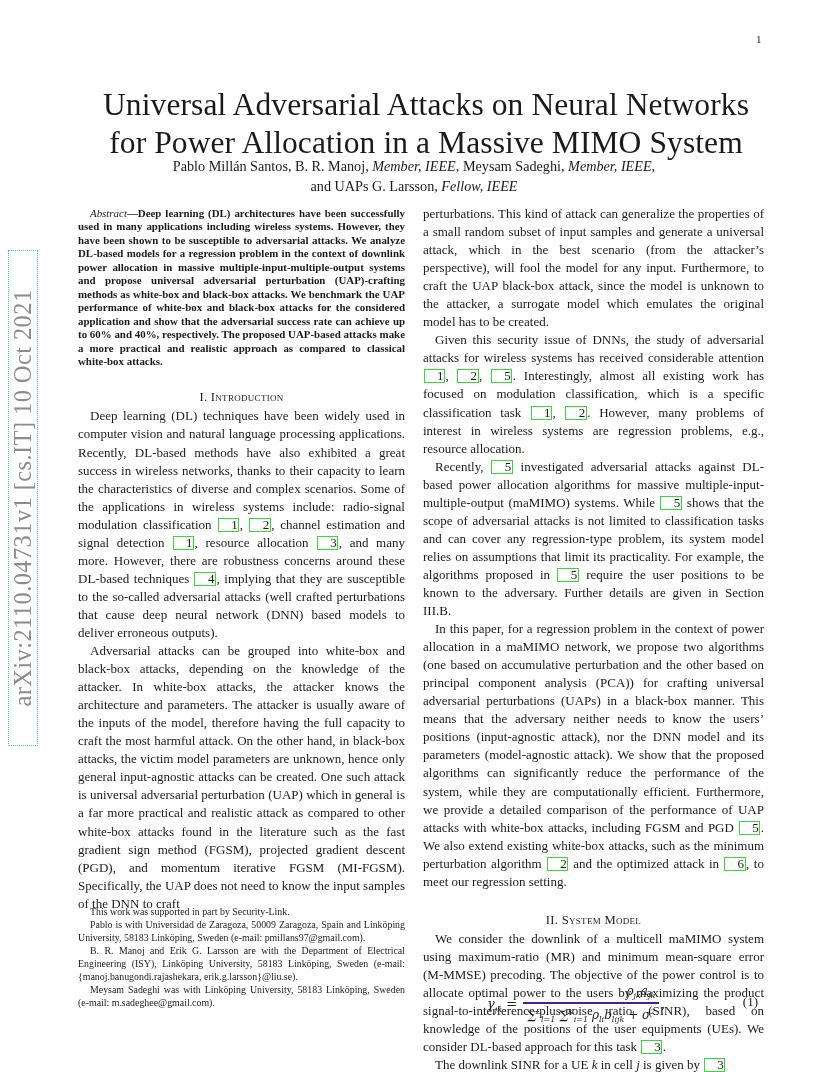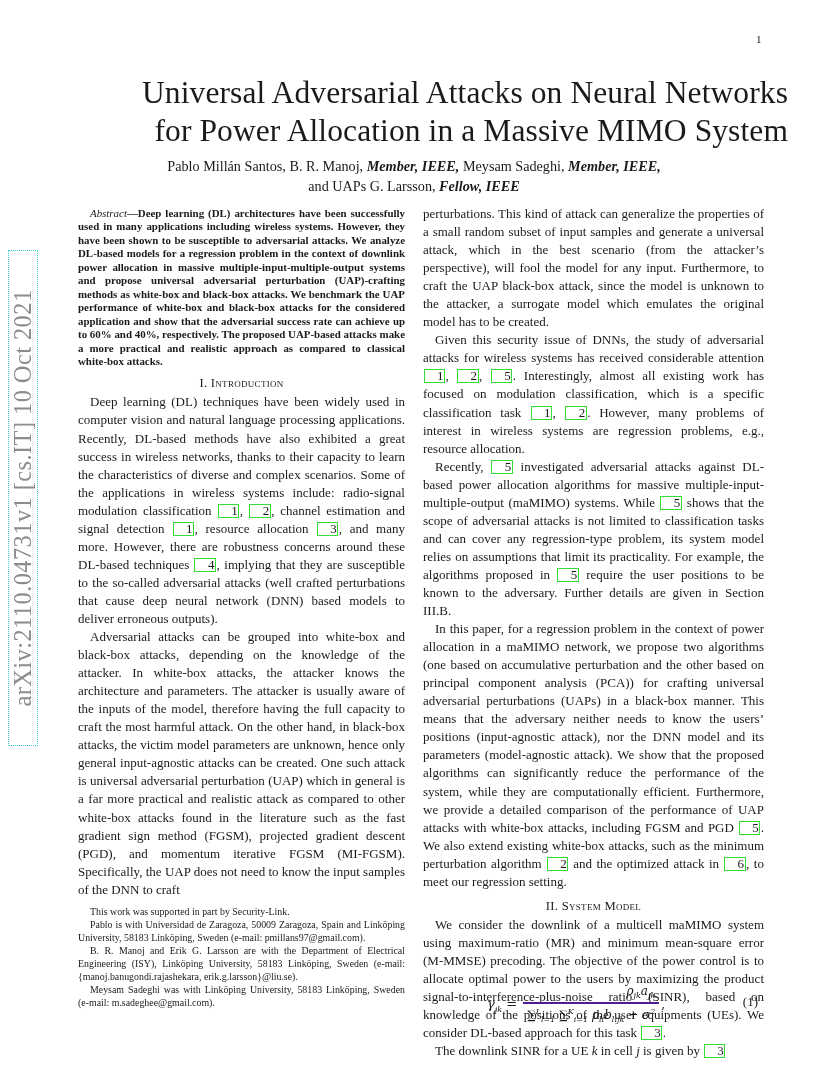--- a/index.html
+++ b/index.html
@@ -2,47 +2,47 @@
 <html><head>
 <meta charset="utf-8">
 <style>
   html, body { margin: 0; padding: 0; }
   body {
     width: 828px; height: 1072px; background: #ffffff; position: relative; overflow: hidden;
     font-family: "Liberation Serif", "DejaVu Serif", serif; color: #1a1a1a;
   }
   .page-number { position: absolute; left: 756px; top: 33px; font-size: 11px; }
   .title {
-    position: absolute; left: 40px; width: 748px; top: 74px; text-align: right;
-    font-size: 31.5px; line-height: 38px; font-weight: normal; letter-spacing: 0.1px; margin: 0;
+    position: absolute; left: 40px; width: 748px; top: 74px; text-align: center;
+    font-size: 31.5px; line-height: 38px; font-weight: normal; letter-spacing: 0.1px; margin: 12px;
   }
   .authors {
     position: absolute; left: 40px; width: 748px; top: 156px; text-align: center;
     font-size: 14.2px; line-height: 20px;
   }
-  .authors i { font-style: italic; font-weight: bold; }
+  .authors i { font-style: italic; }
   .arxiv-stamp {
     position: absolute; left: 8px; top: 250px; width: 30px; height: 496px;
     border: 1.5px dotted #39d0d6; box-sizing: border-box;
   }
   .arxiv-stamp span {
     position: absolute; left: 50%; top: 50%;
     transform: translate(-50%, -50%) rotate(-90deg);
     white-space: nowrap; font-size: 24.5px; color: #8c8c8c; letter-spacing: 0.4px;
   }
   .col { position: absolute; text-align: justify; }
   .col-left { left: 78px; width: 327px; top: 207px; }
   .col-right { left: 423px; width: 341px; top: 205px; }
   .abstract, .index-terms {
     font-size: 10.9px; line-height: 13.45px; font-weight: bold; margin: 0; text-indent: 12px;
   }
   .abstract .label, .index-terms .label { font-style: italic; font-weight: normal; }
   .index-terms { margin-top: 4px; }
   .section-heading {
-    text-align: center; font-size: 12.6px; line-height: 18px; margin: 6px 0 1px 0; font-variant: small-caps;
+    text-align: center; font-size: 12.6px; line-height: 18px; margin: 20px 0 1px 0; font-variant: small-caps;
     letter-spacing: 0.3px; font-weight: normal;
   }
   .para { font-size: 13px; line-height: 18.05px; margin: 0; text-indent: 12px; }
   .para.noindent { text-indent: 0; }
   .cite {
     display: inline-block; border: 1px solid #33dd33; padding: 0 0.5px; line-height: 12px; margin: 0 0.5px;
   }
   .footnotes {
     position: absolute; left: 78px; width: 327px; top: 905px;
     font-size: 9.9px; line-height: 13px; text-align: justify;

